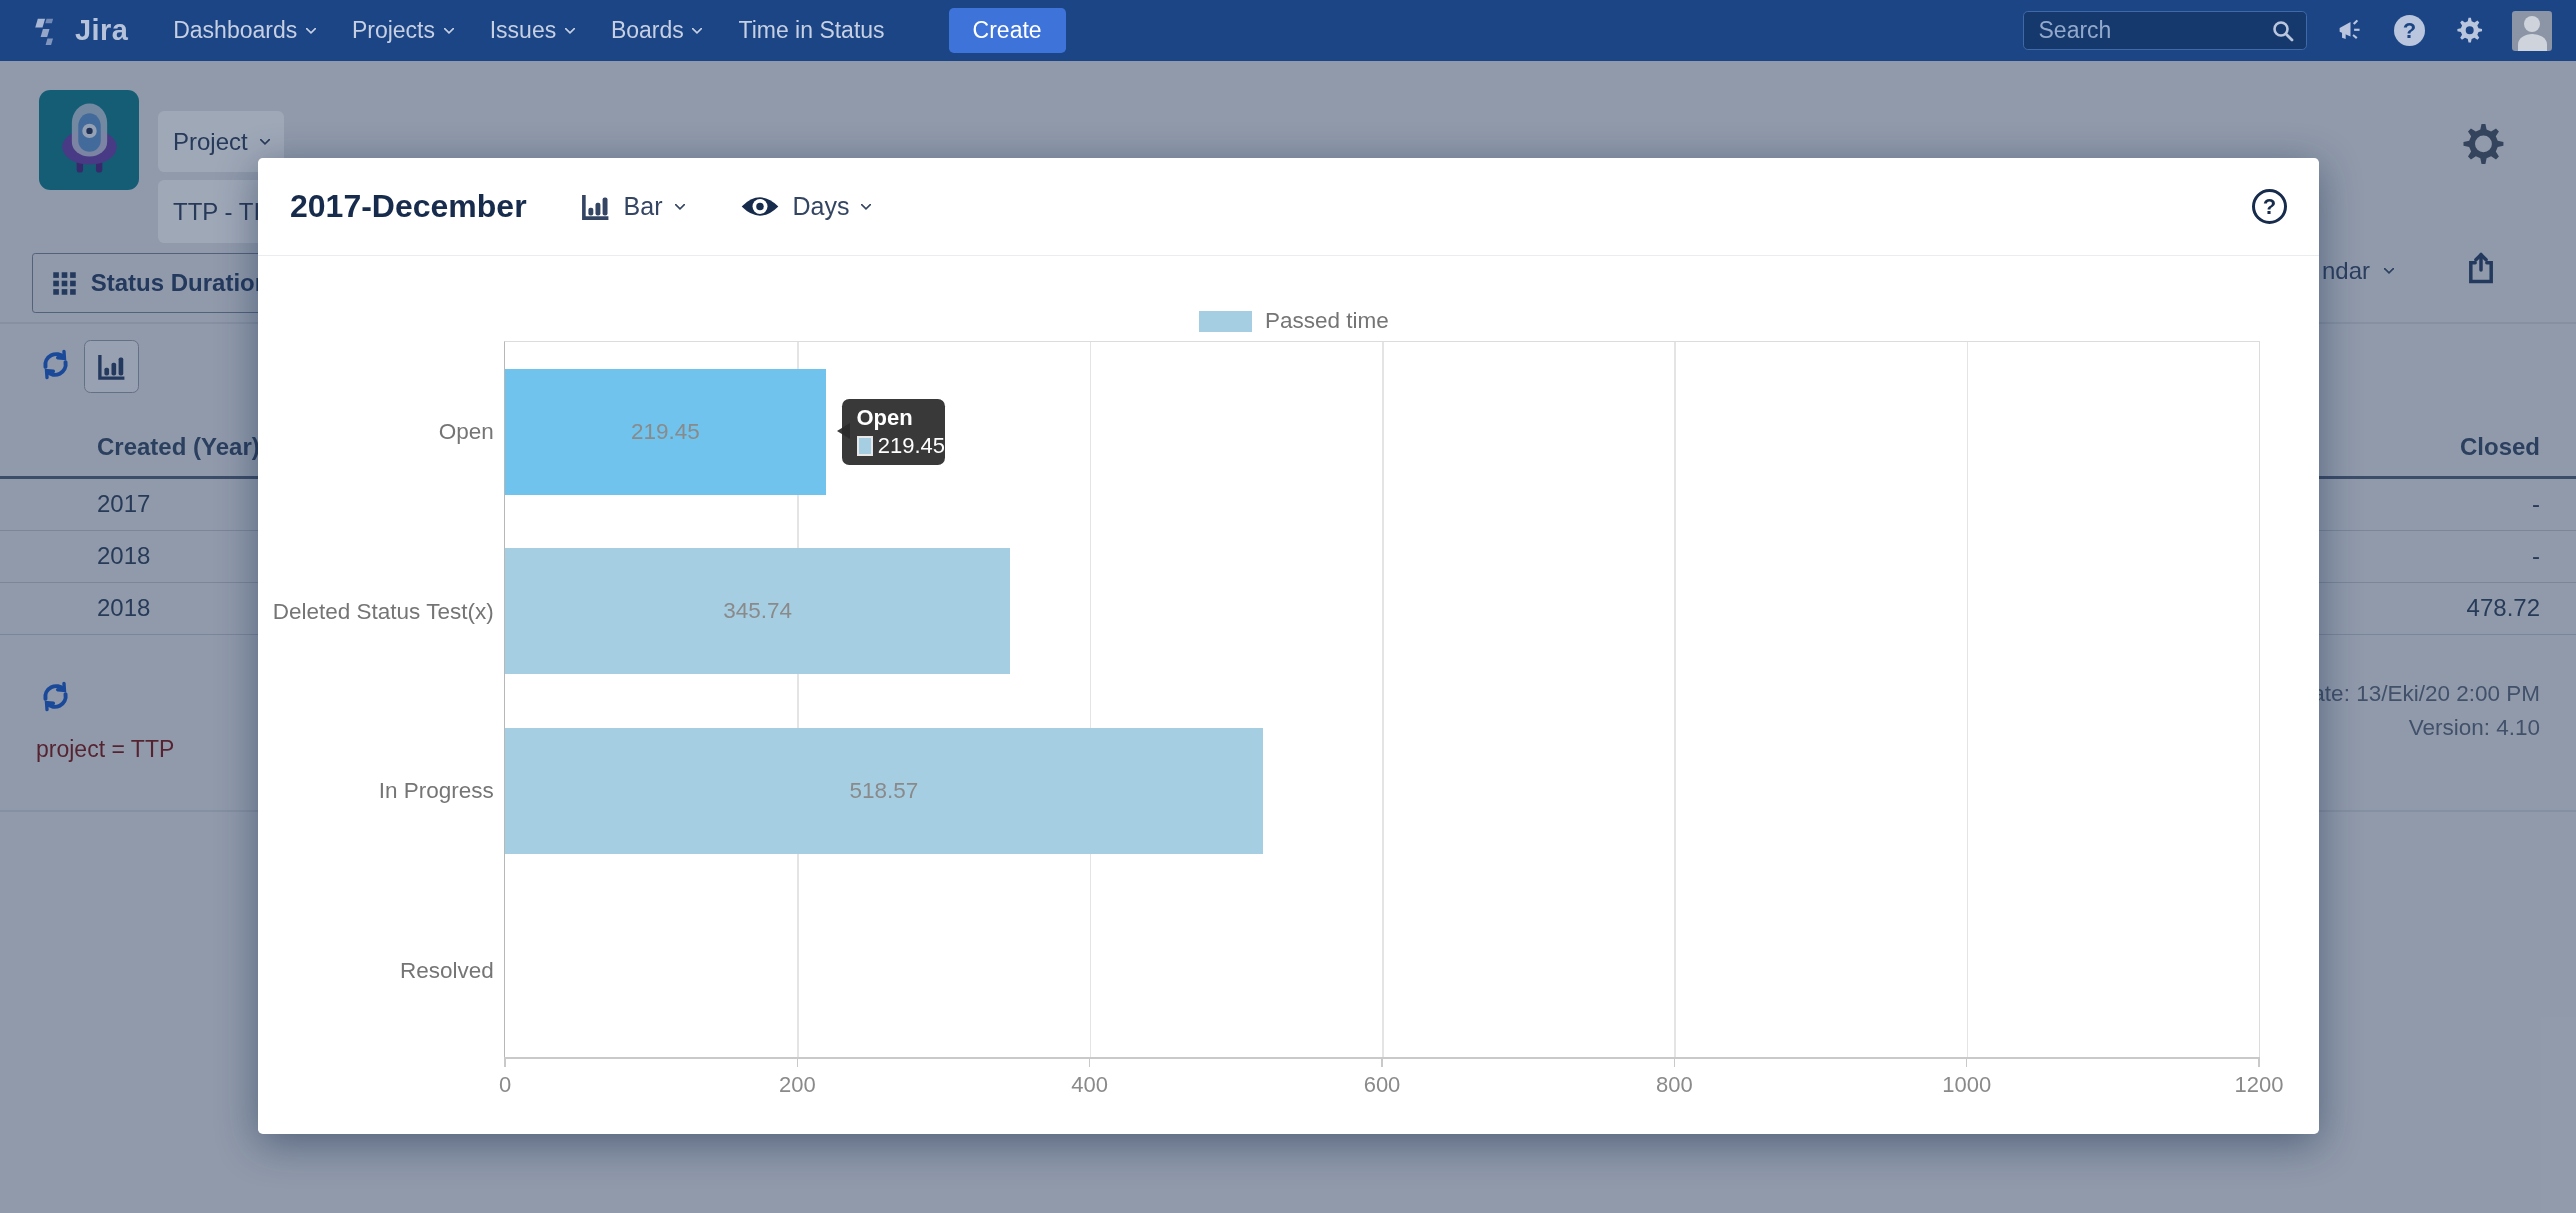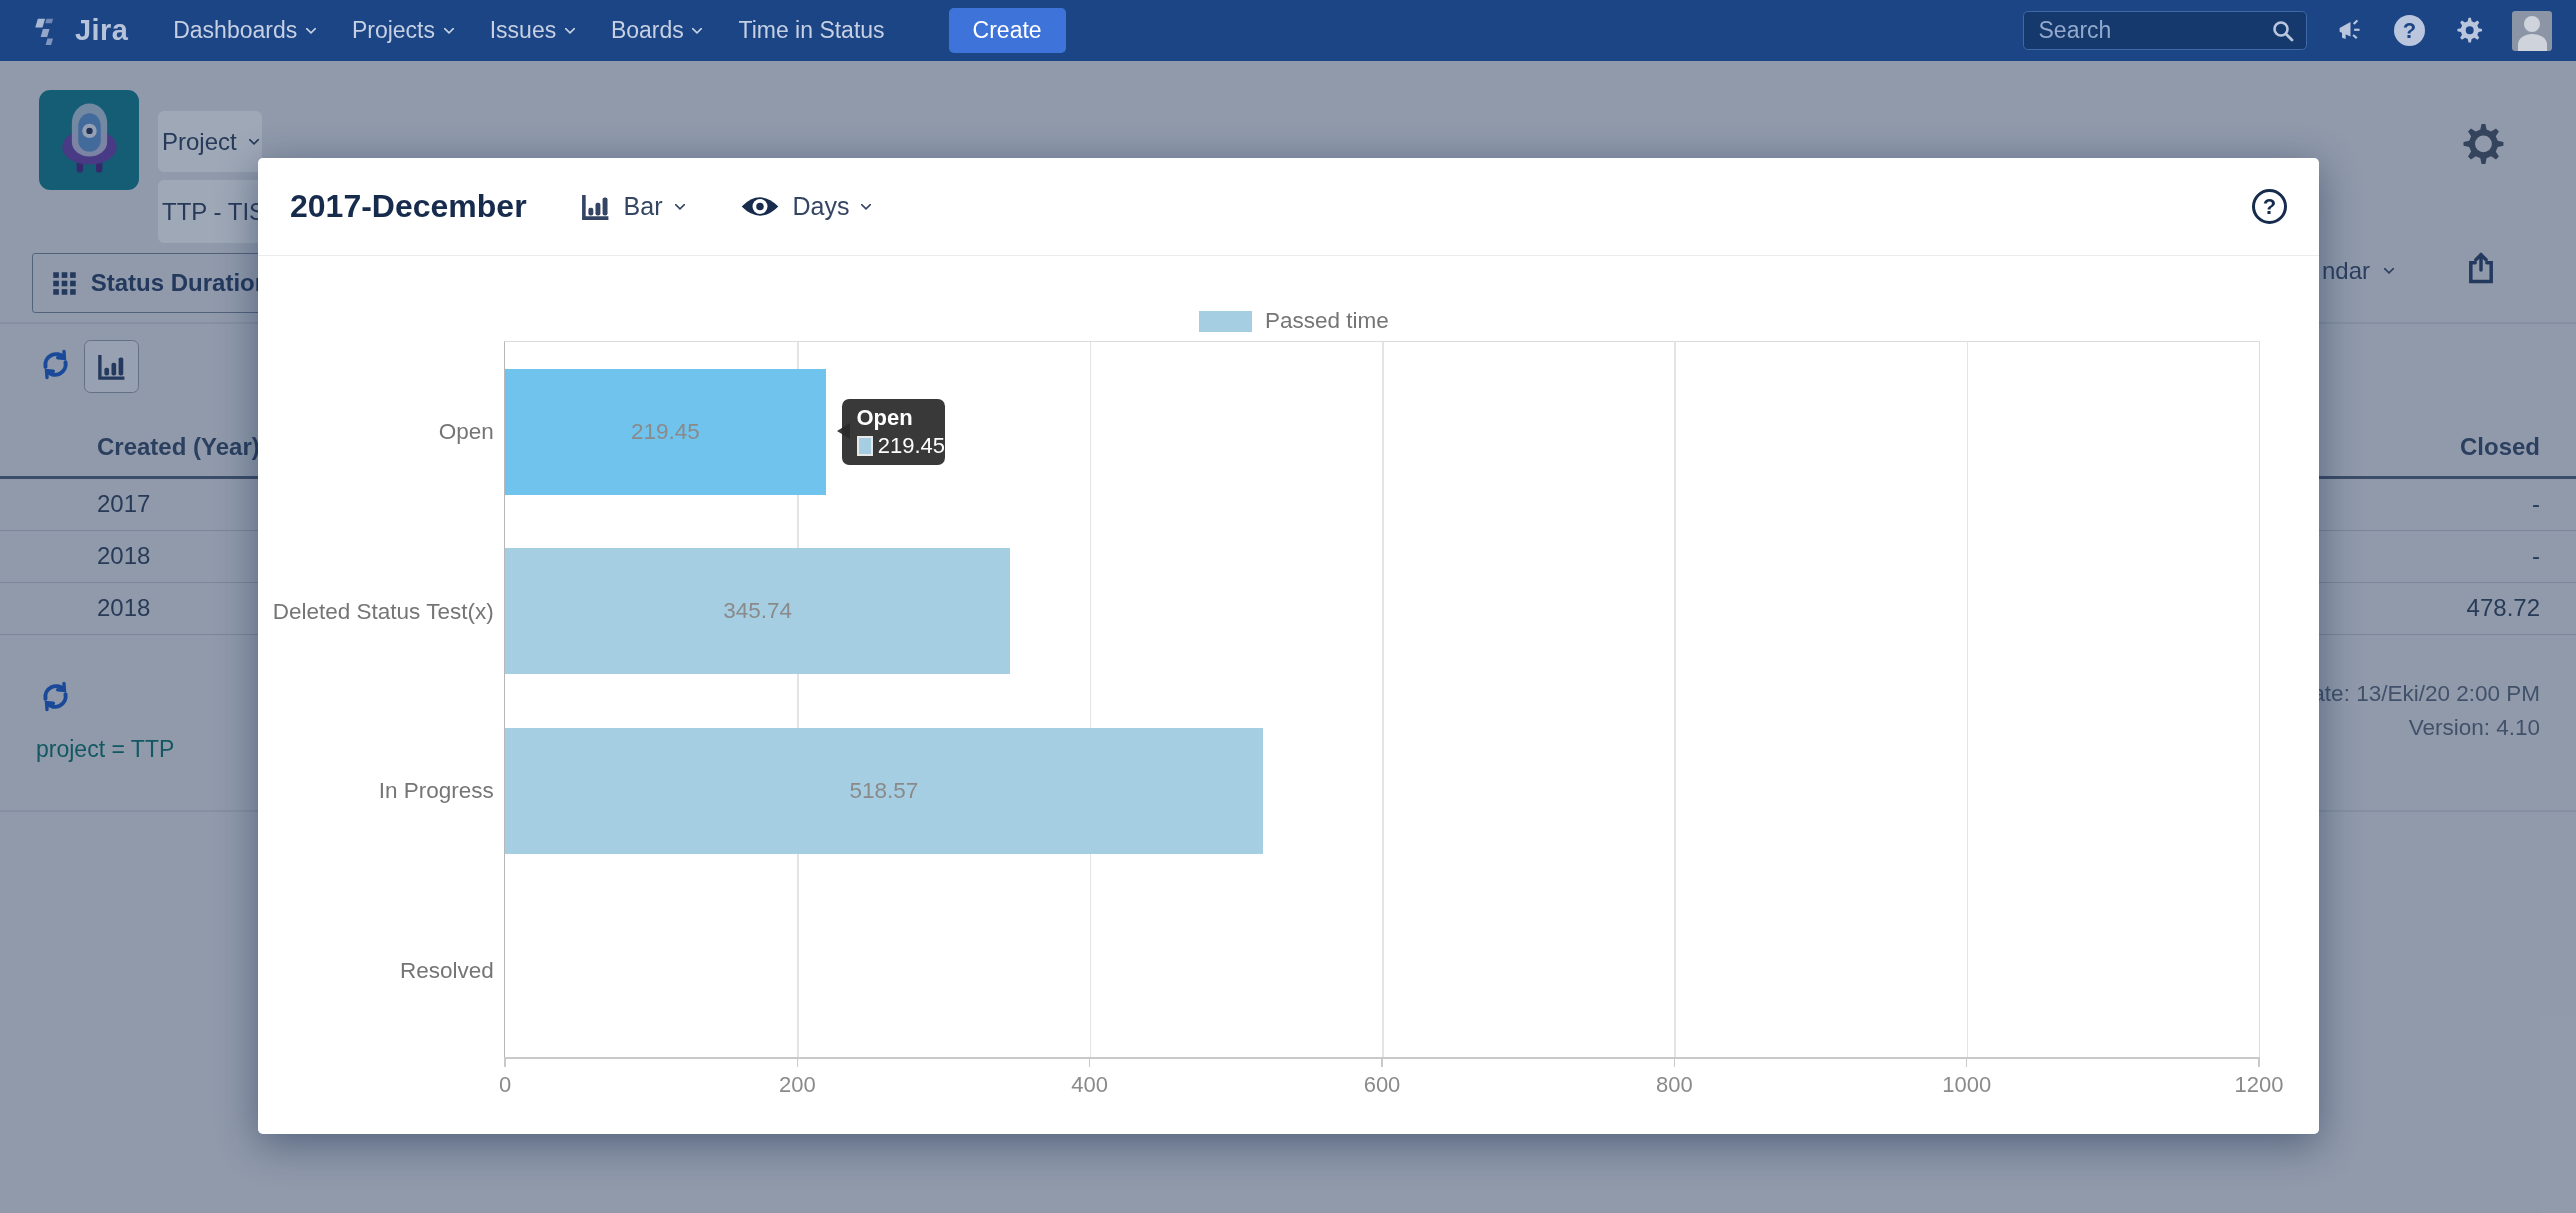--- a/index.html
+++ b/index.html
@@ -30,34 +30,34 @@
   .avatar::before { content:""; position:absolute; top:5.6px; left:12px; width:16px; height:16px;
                     border-radius:50%; background:#cfd4dc; }
   .avatar::after { content:""; position:absolute; top:23px; left:5.6px; width:29px; height:21px;
                    border-radius:50% 50% 0 0; background:#cfd4dc; }
 
   
   .page { position:absolute; top:61px; left:0; width:2576px; height:1153px; background:#e2e5ea; }
   .proj-avatar { position:absolute; left:39px; top:29px; width:100px; height:100px; border-radius:11.3px;
                  background:#147f90; display:flex; align-items:center; justify-content:center; }
   .pill-btn { position:absolute; background:#fbfcfd; border-radius:6.4px; display:flex; align-items:center;
-              gap:13px; color:#344563; font-size:24px; padding:0 4px; cursor:pointer; }
+              gap:13px; color:#344563; font-size:24px; padding:0 15px; cursor:pointer; }
   .gadget-frame { position:absolute; left:32px; top:192px; width:378px; height:60px; border:1.6px solid #7c8799;
                   border-radius:3.2px; display:flex; align-items:center; gap:13px; padding:0 17.7px;
                   color:#2e4369; font-size:24px; font-weight:bold; }
   .hline { position:absolute; left:0; width:2576px; height:1.6px; background:#cfd4db; }
   .refresh-ic { position:absolute; color:#1d5ecb; }
   .chart-toggle { position:absolute; left:84px; top:279px; width:55px; height:53px; border:1.6px solid #97a0ae;
                   border-radius:6.4px; background:#eef0f3; display:flex; align-items:center; justify-content:center; cursor:pointer; }
   .bg-table { position:absolute; left:0; top:372px; width:2576px; color:#33465f; font-size:24px; }
   .bg-table .thead { display:flex; justify-content:space-between; padding:0 36px 14.5px 97px; font-weight:bold; color:#3a4d6b; }
   .bg-table .underline { height:3.2px; background:#56657c; }
   .bg-table .row { display:flex; justify-content:space-between; align-items:center; height:52px;
                    padding:0 36px 0 97px; border-bottom:1.6px solid #bcc3cd; }
-  .filter-text { position:absolute; left:36px; top:675px; font-size:23px; color:#0f766e; }
+  .filter-text { position:absolute; left:36px; top:675px; font-size:23px; color:#7f1d1d; }
   .cal-group { position:absolute; left:2322px; top:196px; display:flex; align-items:center; gap:14.5px;
                color:#3a4d6b; font-size:24px; cursor:pointer; }
   .export-ic { position:absolute; left:2465px; top:190px; color:#2e4369; cursor:pointer; }
   .gear-big { position:absolute; left:2458px; top:60px; color:#4a5668; cursor:pointer; }
   .right-meta { position:absolute; right:36px; text-align:right; font-size:22.5px; color:#5f6b7e; }
 
   
   .blanket { position:absolute; top:61px; left:0; width:2576px; height:1153px;
              background:rgba(23,43,77,0.40); z-index:60; }
 

